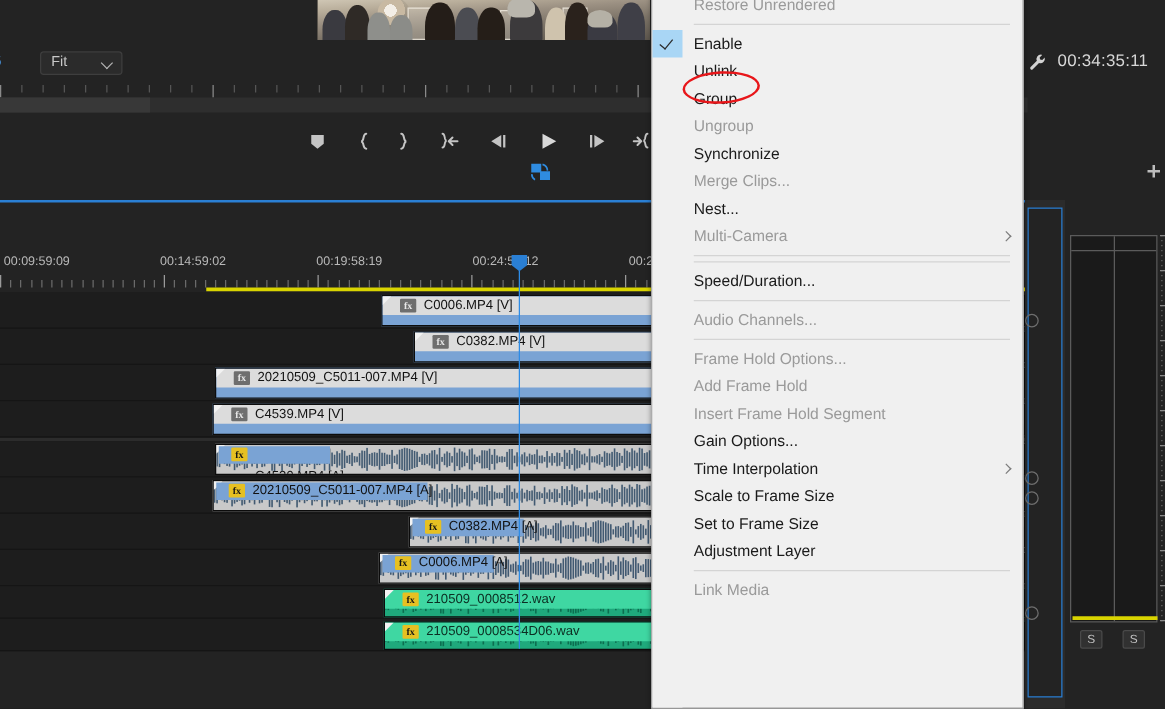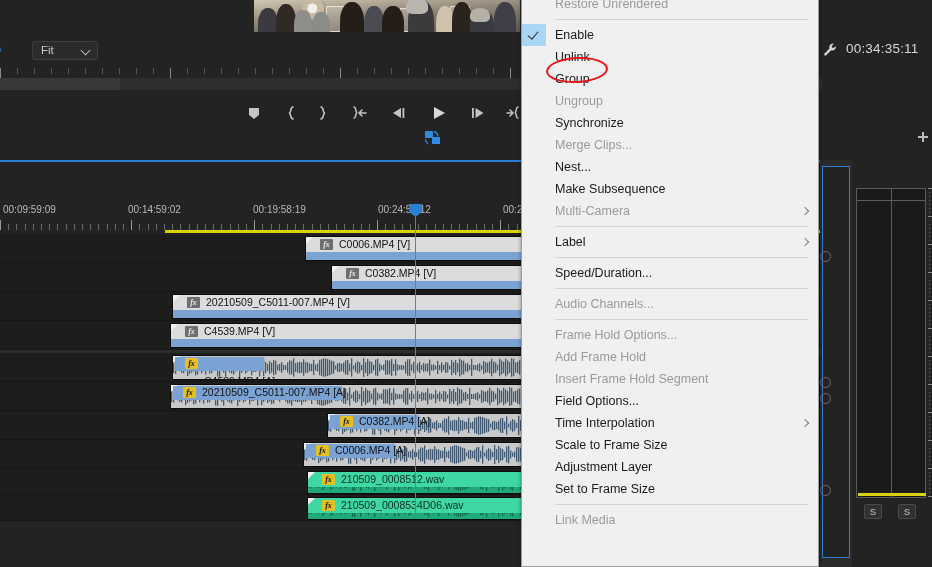--- a/index.html
+++ b/index.html
@@ -93,21 +93,21 @@
   .clip-a .clip-name-bg { background: #7aa3d4; }
   .clip-green { background: #1fa97c; }
   .clip-green .clip-head { background: #3fd7a2; height: 15px; position: relative; }
 
   .corner {
     position: absolute; left: 0; top: 0; width: 0; height: 0;
     border-top: 7px solid #f2f2f2; border-right: 7px solid transparent;
   }
   .fxbadge {
     position: absolute; width: 13px; height: 11px; border-radius: 1px;
-    font-size: 8px; font-style: italic; font-weight: bold; text-align: center;
+    font-size: 8px; font-weight: bold; text-align: center;
     line-height: 11px; font-family: "Liberation Serif", serif;
   }
   .fx-gray { background: #6e6e6e; color: #e8e8e8; }
   .fx-yellow { background: #e6c022; color: #151515; }
   .clip-label { position: absolute; font-size: 10.5px; color: #141414; top: 1px; }
   .clip-label.onblue { color: #121212; }
   .clip-label.ongreen { color: #0c2e22; }
 
   .wave { position: absolute; left: 0; right: 0; bottom: 0; height: 100%; opacity: .95; }
 
@@ -2341,37 +2341,35 @@
     <div id="menuItems" style="position:relative;">
         <div class="mi disabled"><span>Restore Unrendered</span></div>
         <div class="mi-sep"></div>
         <div class="mi"><span class="checkcell"></span><span>Enable</span></div>
         <div class="mi"><span>Unlink</span></div>
         <div class="mi"><span>Group</span></div>
         <div class="mi disabled"><span>Ungroup</span></div>
         <div class="mi"><span>Synchronize</span></div>
         <div class="mi disabled"><span>Merge Clips...</span></div>
         <div class="mi"><span>Nest...</span></div>
-        <div class="mi"><span>Make Subsequence</span></div>
         <div class="mi disabled"><span>Multi-Camera</span><span class="arrow"></span></div>
         <div class="mi-sep"></div>
-        <div class="mi"><span>Label</span><span class="arrow"></span></div>
         <div class="mi-sep"></div>
         <div class="mi"><span>Speed/Duration...</span></div>
         <div class="mi-sep"></div>
         <div class="mi disabled"><span>Audio Channels...</span></div>
         <div class="mi-sep"></div>
         <div class="mi disabled"><span>Frame Hold Options...</span></div>
         <div class="mi disabled"><span>Add Frame Hold</span></div>
         <div class="mi disabled"><span>Insert Frame Hold Segment</span></div>
-        <div class="mi"><span>Field Options...</span></div>
+        <div class="mi"><span>Gain Options...</span></div>
         <div class="mi"><span>Time Interpolation</span><span class="arrow"></span></div>
         <div class="mi"><span>Scale to Frame Size</span></div>
+        <div class="mi"><span>Set to Frame Size</span></div>
         <div class="mi"><span>Adjustment Layer</span></div>
-        <div class="mi"><span>Set to Frame Size</span></div>
         <div class="mi-sep"></div>
         <div class="mi disabled"><span>Link Media</span></div>
       </div>
   </div>
 
   <div class="annot-ellipse"></div>
 
 
 </div>
 

